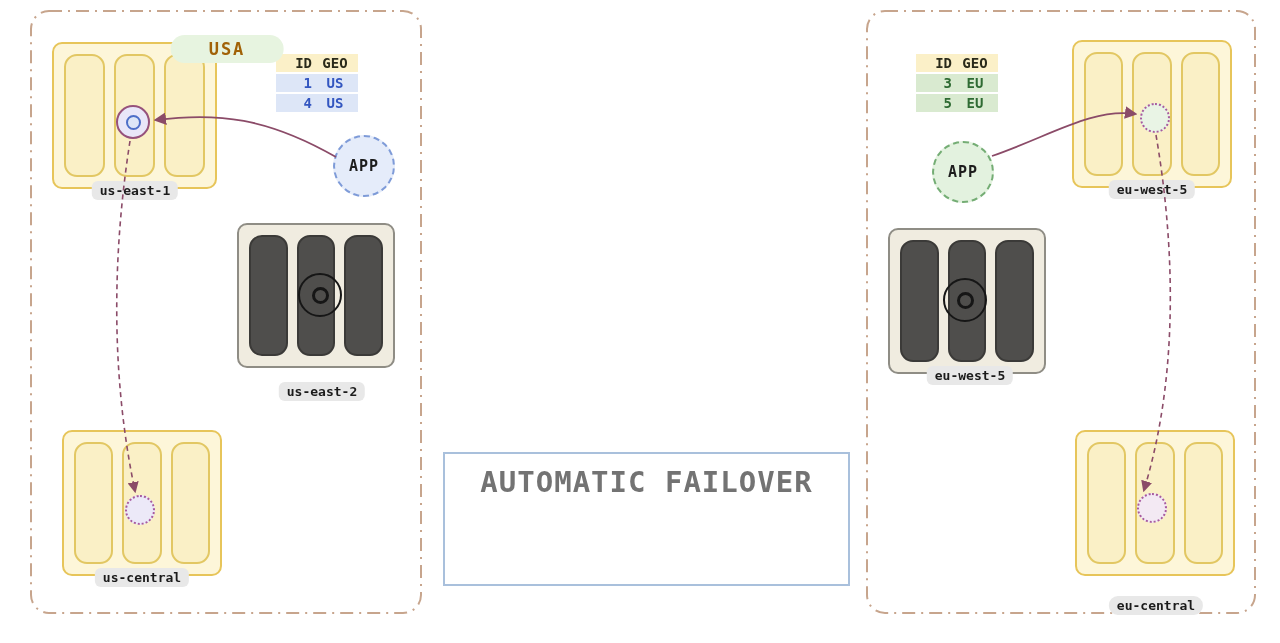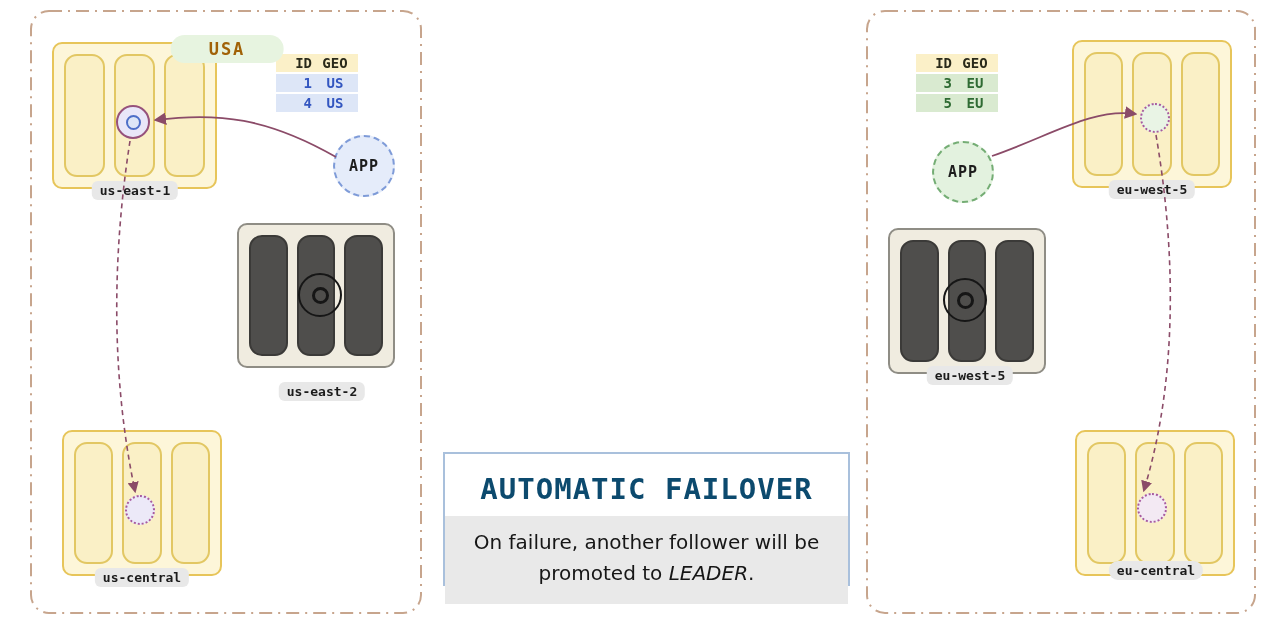--- a/index.html
+++ b/index.html
@@ -53,22 +53,22 @@
     font:bold 14px "DejaVu Sans Mono", monospace; text-align:center; padding:1px 0;
   }
   table.geo-table th { background:#fbf0c8; color:#2a2a1a; }
   table.geo-table .c-id  { width:36px;text-align:right; }
   table.geo-table .c-geo { width:46px; }
   table.geo-table.us td { background:#dde6f7; color:#3356c0; }
   table.geo-table.eu td { background:#d9ead0; color:#2f6b33; }
 
   .callout { position:absolute; z-index:2; border:2px solid #a9c0dc; background:#ffffff; }
   .callout-title {
-    padding:18px 8px 10px; text-align:center;
-    font:bold 29px "DejaVu Sans Mono", monospace; color:#0c4a6e; letter-spacing:1px;
+    padding:11px 8px 10px; text-align:center;
+    font:bold 29px "DejaVu Sans Mono", monospace; color:#737373; letter-spacing:1px;
   }
   .callout-body {
     background:#e9e9e9; padding:11px 24px 15px; text-align:center;
     font:20px "DejaVu Sans", "Liberation Sans", sans-serif; color:#161616; line-height:1.55;
   }
   .callout-body em { font-style:italic; }
 </style>
 </head>
 <body>
 
@@ -125,23 +125,20 @@
   <div class="cluster yellow" style="left:62px; top:430px; width:160px; height:146px;">
     <div class="col"></div>
     <div class="col"></div>
     <div class="col"></div>
   </div>
   <div class="marker follower" style="left:125px; top:495px;"></div>
   <div class="cluster-label" style="left:142px; top:568px;">us-central</div>
 
   <div class="callout" style="left:443px; top:452px; width:407px; height:134px;">
     <div class="callout-title">AUTOMATIC FAILOVER</div>
-    <div class="callout-body">
-      <span>On failure, another follower will be promoted to </span><em>LEADER</em><span>.</span>
-    </div>
   </div>
 
   <table class="geo-table eu" style="left:916px; top:52px;">
     <thead>
       <tr>
         <th class="c-id">ID</th>
         <th class="c-geo">GEO</th>
       </tr>
     </thead>
     <tbody>
@@ -175,21 +172,21 @@
     <div class="inner"></div>
   </div>
   <div class="cluster-label" style="left:970px; top:366px;">eu-west-5</div>
 
   <div class="cluster yellow" style="left:1075px; top:430px; width:160px; height:146px;">
     <div class="col"></div>
     <div class="col"></div>
     <div class="col"></div>
   </div>
   <div class="marker follower pink" style="left:1137px; top:493px;"></div>
-  <div class="cluster-label" style="left:1156px; top:561px;border-radius:9px;">eu-central</div>
+  <div class="cluster-label" style="left:1156px; top:596px;border-radius:9px;">eu-central</div>
 
   <svg class="layer fg">
     <defs>
       <marker id="ah" viewBox="0 0 10 10" refX="8" refY="5" markerWidth="7" markerHeight="7" orient="auto-start-reverse">
         <path d="M0,0 L10,5 L0,10 z" fill="#8b4b68"></path>
       </marker>
     </defs>
     <path d="M 336 157 C 268 118, 218 112, 156 120" fill="none" stroke="#8b4b68" stroke-width="1.8" marker-end="url(#ah)"></path>
     <path d="M 130 141 C 113 250, 110 372, 135 491" fill="none" stroke="#8b4b68" stroke-width="1.6" stroke-dasharray="5 4" marker-end="url(#ah)"></path>
     <path d="M 992 156 C 1050 136, 1092 108, 1135 114" fill="none" stroke="#8b4b68" stroke-width="1.8" marker-end="url(#ah)"></path>

